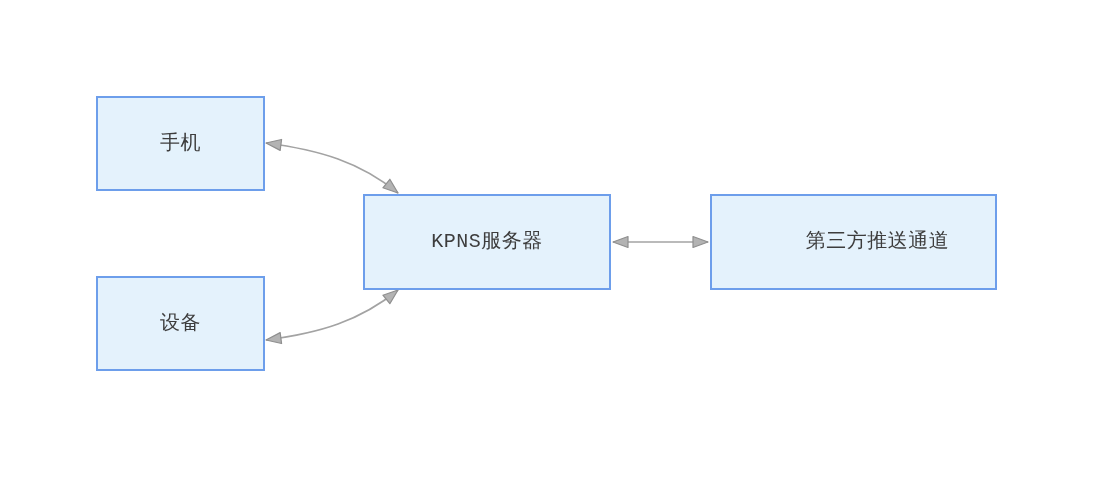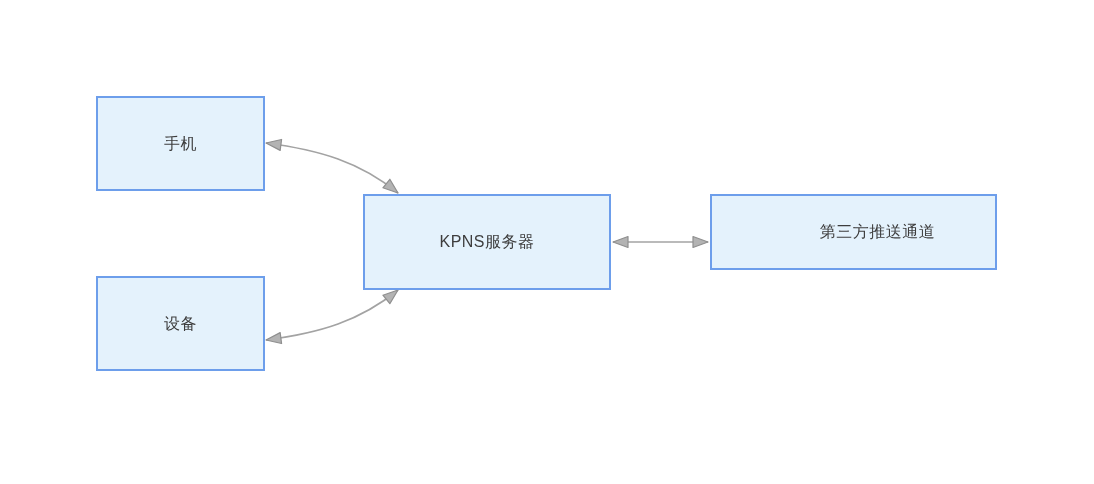--- a/index.html
+++ b/index.html
@@ -31,30 +31,31 @@
   .node {
     position: absolute;
     box-sizing: border-box;
     background: #e4f2fc;
     border: 2px solid #6d9eeb;
     display: flex;
     align-items: center;
     justify-content: center;
   }
   .node-label {
-    font-size: 16px;
+    font-size: 20px;
     color: #3d3d3d;
     line-height: 1;
     white-space: nowrap;
     letter-spacing: 0.5px;
+    font-family: Liberation Mono, monospace;
   }
   .node-phone   { left: 96px;  top: 96px;  width: 169px; height: 95px; }
   .node-device  { left: 96px;  top: 276px; width: 169px; height: 95px; }
   .node-server  { left: 363px; top: 194px; width: 248px; height: 96px; }
-  .node-channel { left: 710px; top: 194px; width: 287px; height: 76px; padding-left: 48px; }
+  .node-channel { left: 710px; top: 194px; width: 287px; height: 96px; padding-left: 48px; }
 </style>
 </head>
 <body>
 
 <div class="canvas">
 
   <svg class="edges-layer" width="1094" height="484" viewBox="0 0 1094 484">
     <defs>
       <marker id="arrowhead" markerUnits="userSpaceOnUse" markerWidth="20" markerHeight="16" refX="16.5" refY="7" orient="auto-start-reverse">
         <path d="M 1.5 1.5 L 16.5 7 L 1.5 12.5 Z" fill="#b3b3b3" stroke="#8f8f8f" stroke-width="1.2" stroke-linejoin="round"></path>

